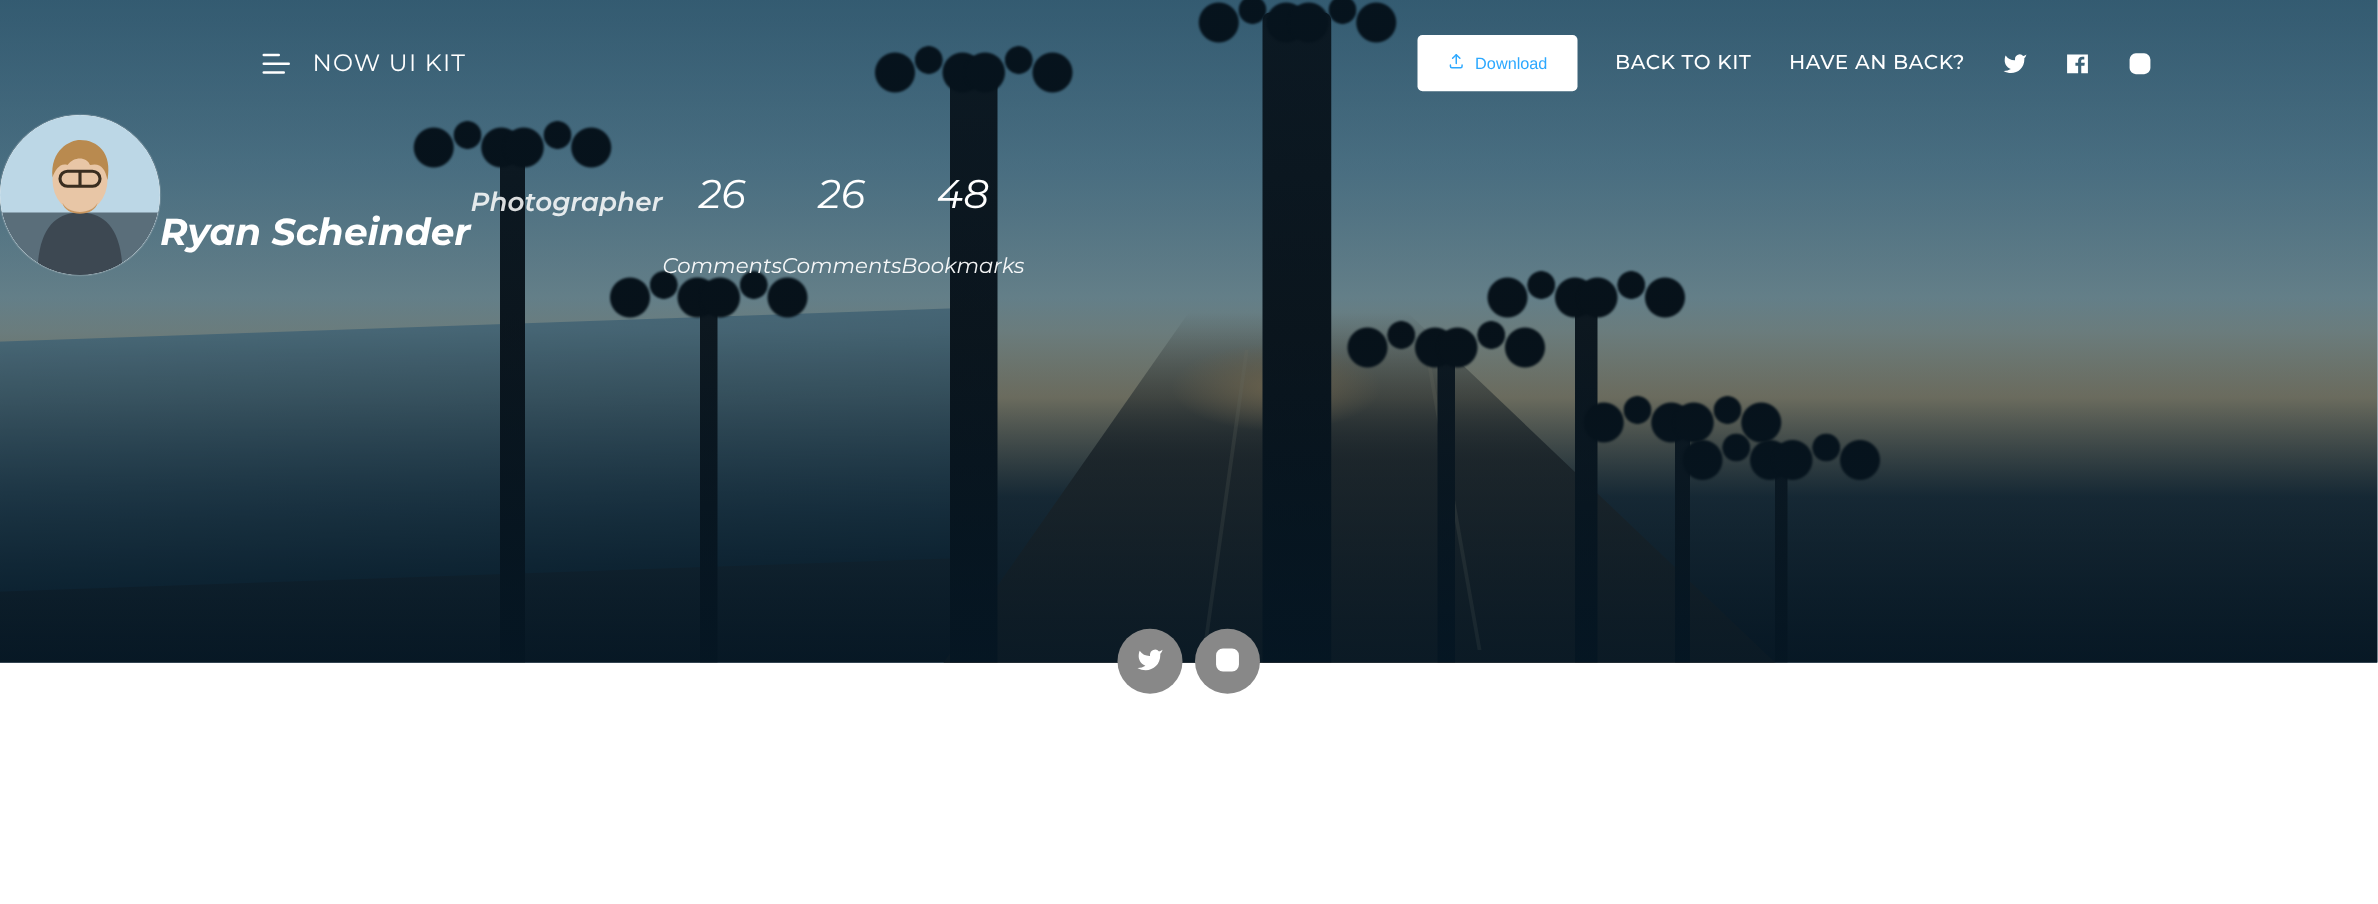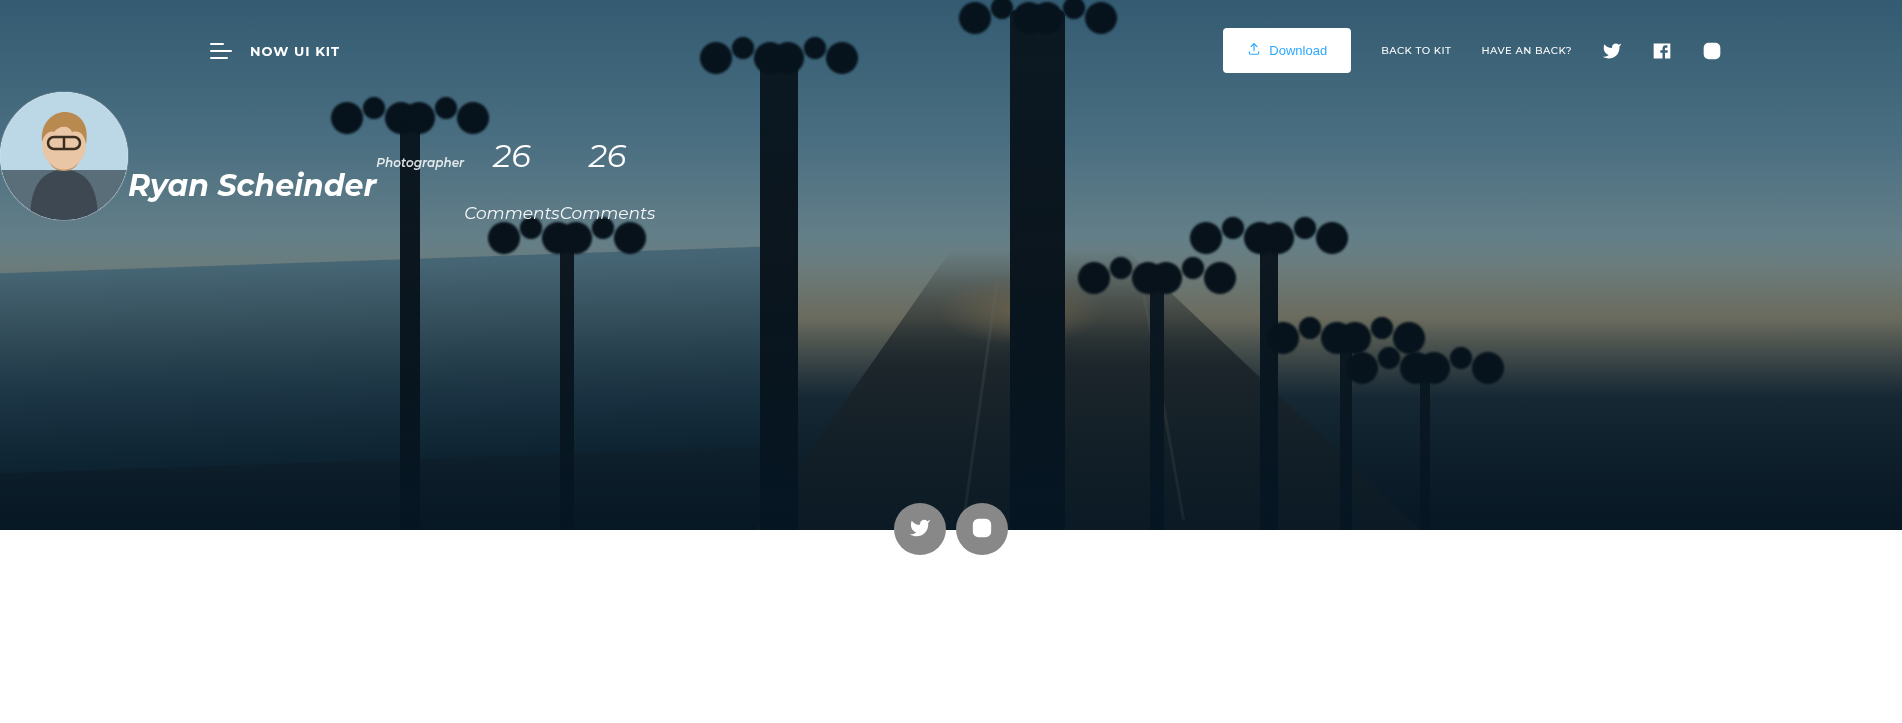--- a/index.html
+++ b/index.html
@@ -77,47 +77,47 @@
     display: flex; align-items: center;
     padding: 28px 180px 28px 210px;
     color: #fff;
   }
   .nav-left { display: flex; align-items: center; gap: 18px; }
   .menu-icon { display:flex; flex-direction:column; gap:5px; cursor:pointer;}
   .menu-icon span { display:block; height:2px; background:#fff; border-radius:1px;}
   .menu-icon span:nth-child(1){width:14px;}
   .menu-icon span:nth-child(2){width:22px;}
   .menu-icon span:nth-child(3){width:18px;}
-  .brand { font-size: 13px; letter-spacing: 1px; font-weight:700;text-align:right;}
+  .brand { font-size: 19px; letter-spacing: 1px; font-weight:400;text-align:right;}
   .nav-right { margin-left:auto; display:flex; align-items:center; gap: 30px;}
   .btn-download {
     background:#fff; color:#2ca8ff; border:none; border-radius:4px;
     padding: 14px 24px; font-size:13px; font-weight:500; display:flex; align-items:center; gap:8px;
     cursor:pointer;
   }
-  .nav-link { color:#fff; font-size:10px; letter-spacing:0.5px; font-weight:500; cursor:pointer;}
+  .nav-link { color:#fff; font-size:16px; letter-spacing:0.5px; font-weight:500; cursor:pointer;}
   .nav-icon { color:#fff; cursor:pointer; display:flex; align-items:center;}
   .nav-icon svg { width:20px; height:20px; fill:#fff;}
 
   
   .profile-content {
     position: absolute; top: 88px; left: 0; right: 0;
     display:flex; flex-direction:row; align-items:center;
     color:#fff;
     font-style:italic;
   }
   .avatar {
     width:128px; height:128px; border-radius:50%; overflow:hidden;
     background:#fff;
     display:flex; align-items:flex-end; justify-content:center;
     box-shadow: 0 0 0 1px rgba(255,255,255,0.15);
   }
   .avatar svg { width:128px; height:128px; }
   .name { margin-top: 60px; font-size: 30px; font-weight:700; }
-  .role { margin-top: 14px; font-size:12px; font-weight:600; color: rgba(255,255,255,0.85);}
+  .role { margin-top: 14px; font-size:21px; font-weight:600; color: rgba(255,255,255,0.85);}
   .stats { display:flex; margin-top: 48px;}
   .stat { text-align:center;}
   .stat-num { font-size: 32px; font-weight:400;}
   .stat-label { font-size: 17px; font-weight:400; margin-top: 28px; color: rgba(255,255,255,0.95);}
 
   
   .actions {
     position:absolute; left:50%; bottom:-25px; transform:translateX(-50%);
     display:flex; align-items:center; gap:10px;
   }
@@ -218,20 +218,24 @@
     <div class="role">Photographer</div>
     <div class="stats">
       <div class="stat">
         <div class="stat-num">26</div>
         <div class="stat-label">Comments</div>
       </div>
       <div class="stat">
         <div class="stat-num">26</div>
         <div class="stat-label">Comments</div>
       </div>
+      <div class="stat">
+        <div class="stat-num">48</div>
+        <div class="stat-label">Bookmarks</div>
+      </div>
     </div>
   </div>
 
   <div class="actions">
     <button class="icon-btn">
       <span>
         <svg viewBox="0 0 24 24">
             <path d="M23 3a10.9 10.9 0 0 1-3.14 1.53 4.48 4.48 0 0 0-7.86 3v1A10.66 10.66 0 0 1 3 4s-4 9 5 13a11.64 11.64 0 0 1-7 2c9 5 20 0 20-11.5a4.5 4.5 0 0 0-.08-.83A7.72 7.72 0 0 0 23 3z"></path>
           </svg>
       </span>

